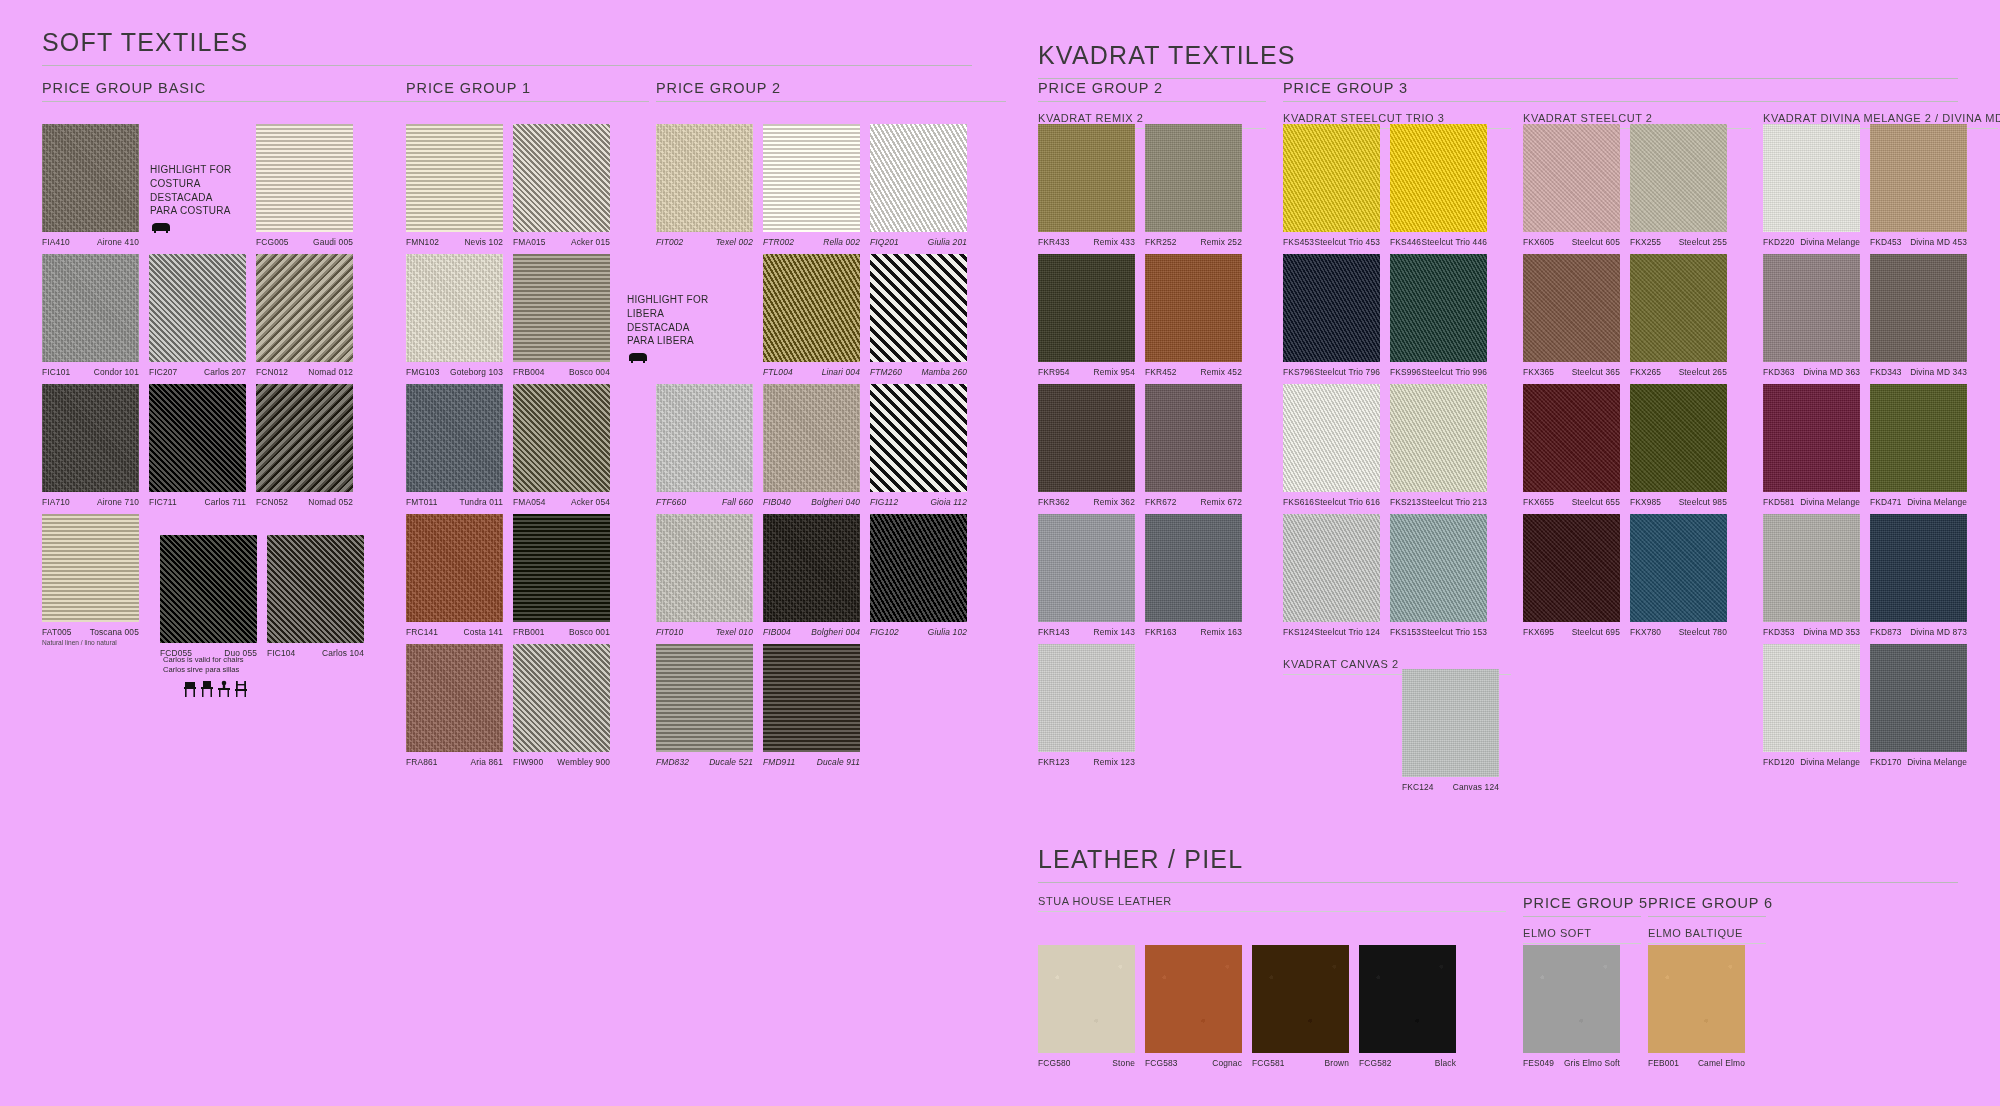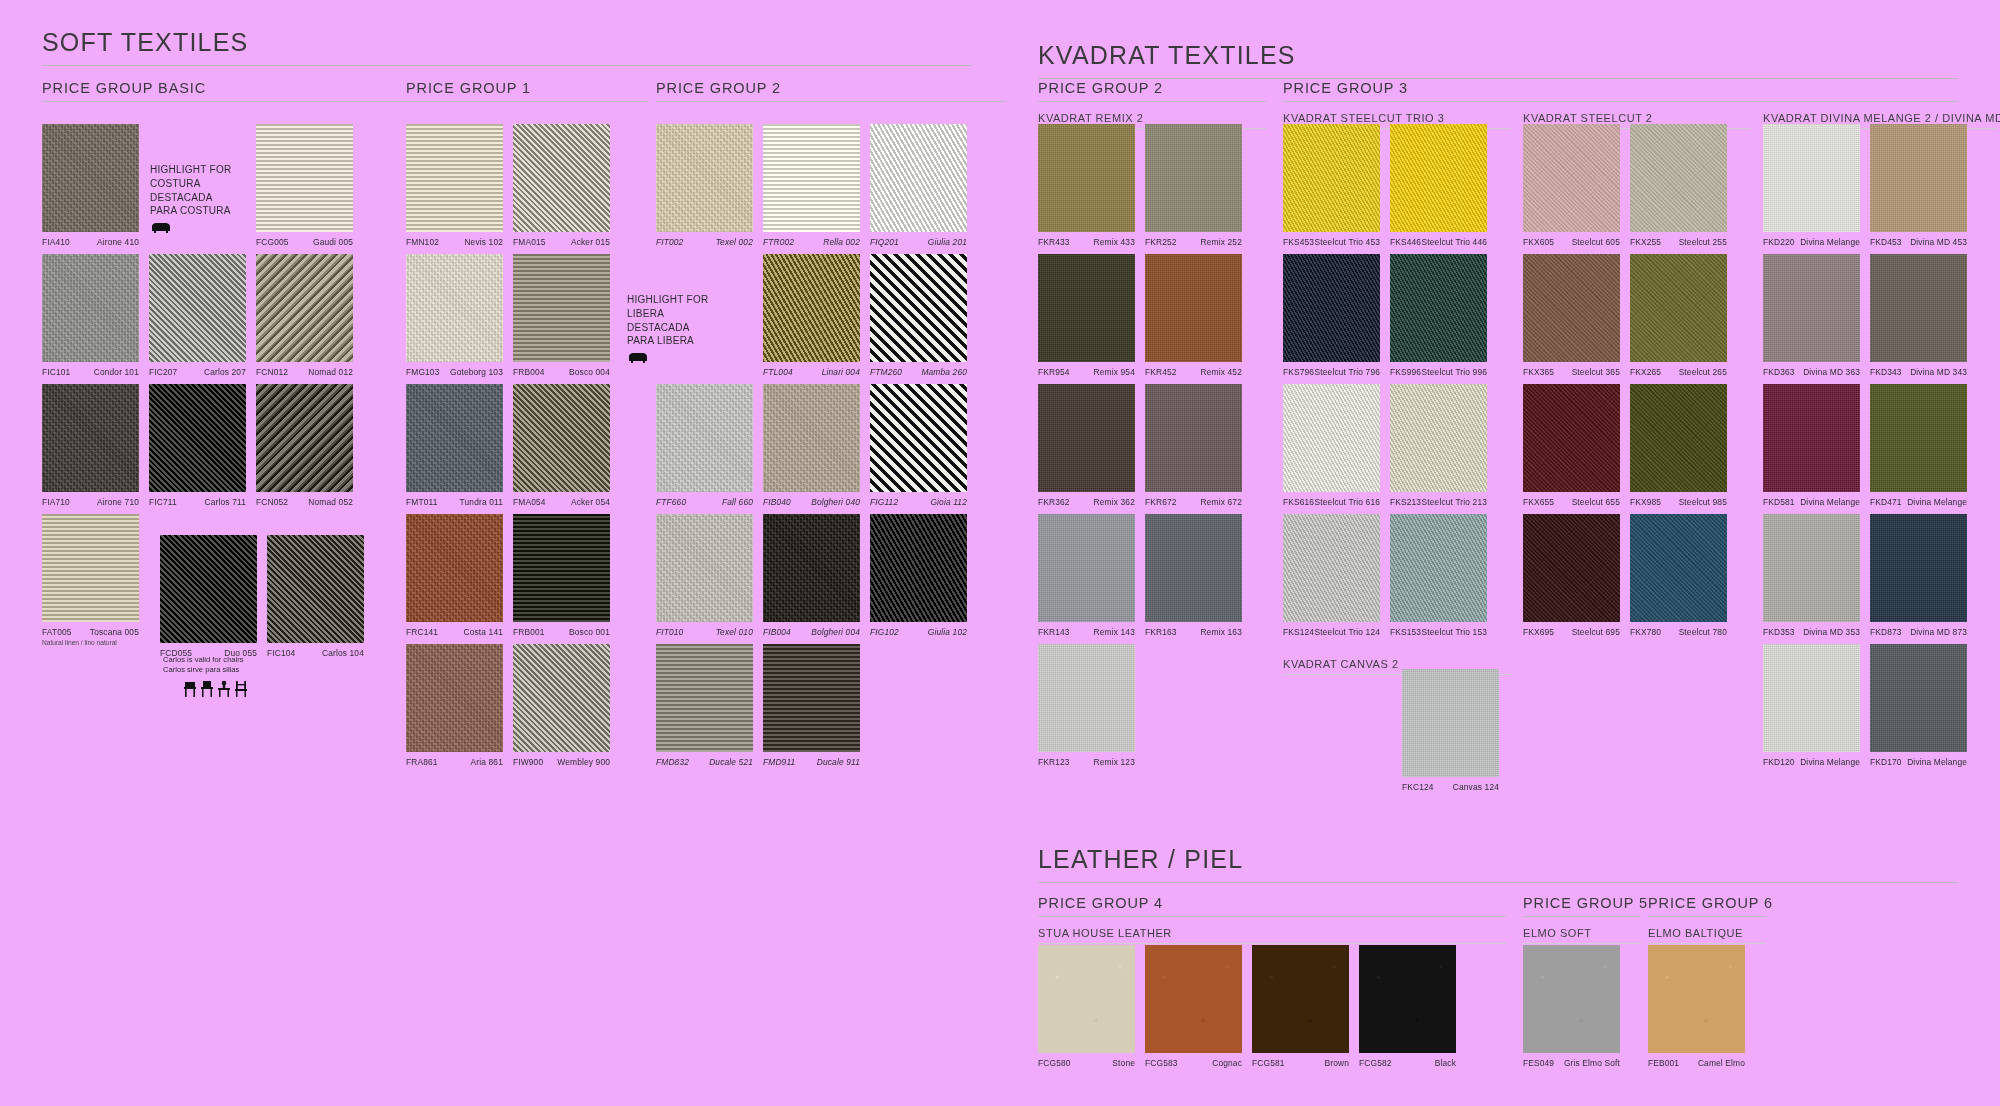--- a/index.html
+++ b/index.html
@@ -739,21 +739,20 @@
           </div>
         </div>
       </div>
   </div>
 
   <div class="blk" style="left:1038px; top:845px; width:920px;">
     <div class="section-title">LEATHER / PIEL</div>
   </div>
 
   <div class="blk" style="left:1038px; top:895px; width:468px;">
-    <div class="pg-title">PRICE GROUP 4</div>
     <div class="sub-title">STUA HOUSE LEATHER</div>
   </div>
   <div class="blk" style="left:1038px; top:945px; width:470px;">
     <div class="grid" id="grid-stua">
         <div class="cell">
           <div class="sw tall" style="background-color: rgb(214, 205, 184); background-image: radial-gradient(circle at 20% 30%, rgba(244, 235, 214, 0.333) 0px, rgba(244, 235, 214, 0.333) 2px, transparent 2px), radial-gradient(circle at 60% 70%, rgba(186, 177, 156, 0.333) 0px, rgba(186, 177, 156, 0.333) 2px, transparent 2px), radial-gradient(circle at 85% 20%, rgba(244, 235, 214, 0.267) 0px, rgba(244, 235, 214, 0.267) 2px, transparent 2px); background-size: auto;"></div>
           <div class="cap">
             <span class="code">FCG580</span>
             <span class="name">Stone</span>
           </div>

